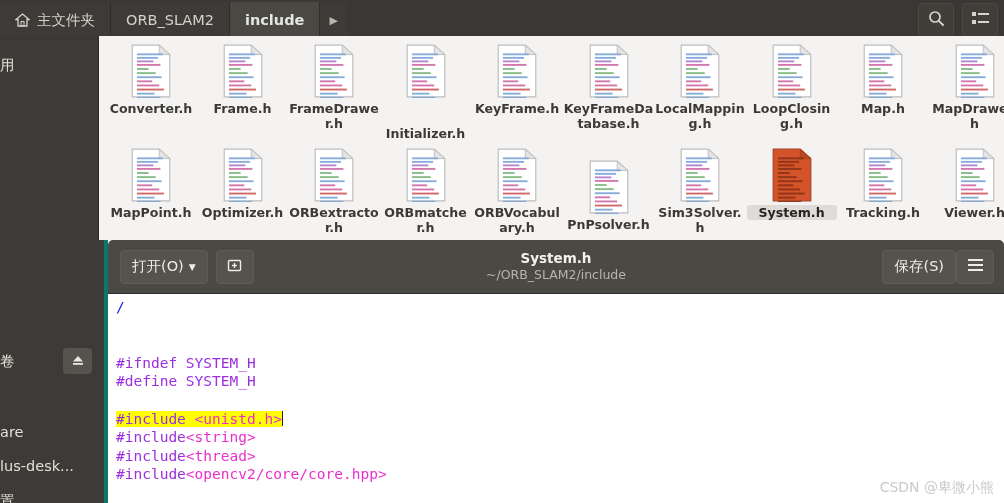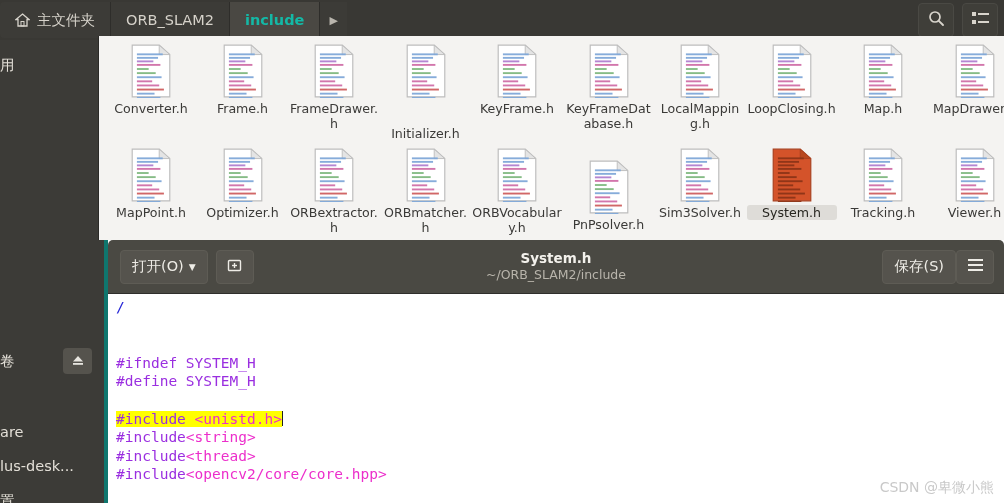--- a/index.html
+++ b/index.html
@@ -27,21 +27,21 @@
   .crumb {
     display: flex; align-items: center; gap: 7px;
     padding: 0 15px;
     color: #d6d2ca; font-size: 14.5px;
     border-right: 1px solid #2e2d2a;
     background: #3c3b37;
     white-space: nowrap;
   }
   .crumb:first-child { border-radius: 4px 0 0 4px; }
   .crumb.active {
-    background: #4a4843; color: #14b8a6; font-weight: bold;
+    background: #4a4843; color: #e5e5e5; font-weight: bold;
     border-right: 1px solid #2e2d2a;
   }
   .crumb.arrow { padding: 0 9px; color: #b9b5ad; font-size: 11px; border-right: none; }
   .home-icon svg { display: block; }
 
   .fm-header-right {
     position: absolute; right: 6px; top: 3px;
     display: flex; gap: 8px; align-items: center;
   }
   .hdr-btn {
@@ -65,21 +65,21 @@
     display: flex; align-items: center; justify-content: center;
   }
 
   
   .icon-pane {
     position: absolute; left: 98px; top: 36px; width: 906px; height: 204px;
     background: #f4f3f1;
     border-left: 1px solid #2b2a27;
     overflow: hidden;
   }
-  .icon-grid { position: relative; width: 100%; height: 100%; }
+  .icon-grid { position: relative; width: 100%; height: 100%; font-weight: bold; }
   .file-item {
     position: absolute; width: 92px;
     display: flex; flex-direction: column; align-items: center;
     text-align: center;
   }
   .file-label {
     margin-top: 3px;
     font-size: 12.6px; color: #3b3a38; line-height: 15px;
     width: 90px; word-break: break-all;
     font-family: "DejaVu Sans", "Liberation Sans", sans-serif;

